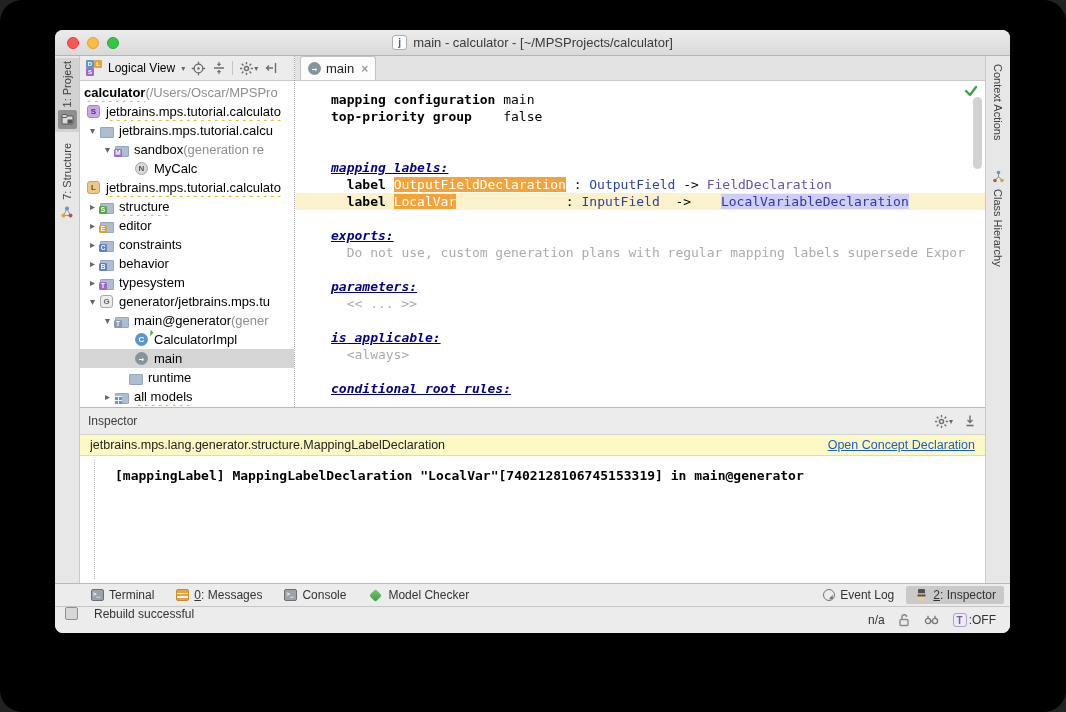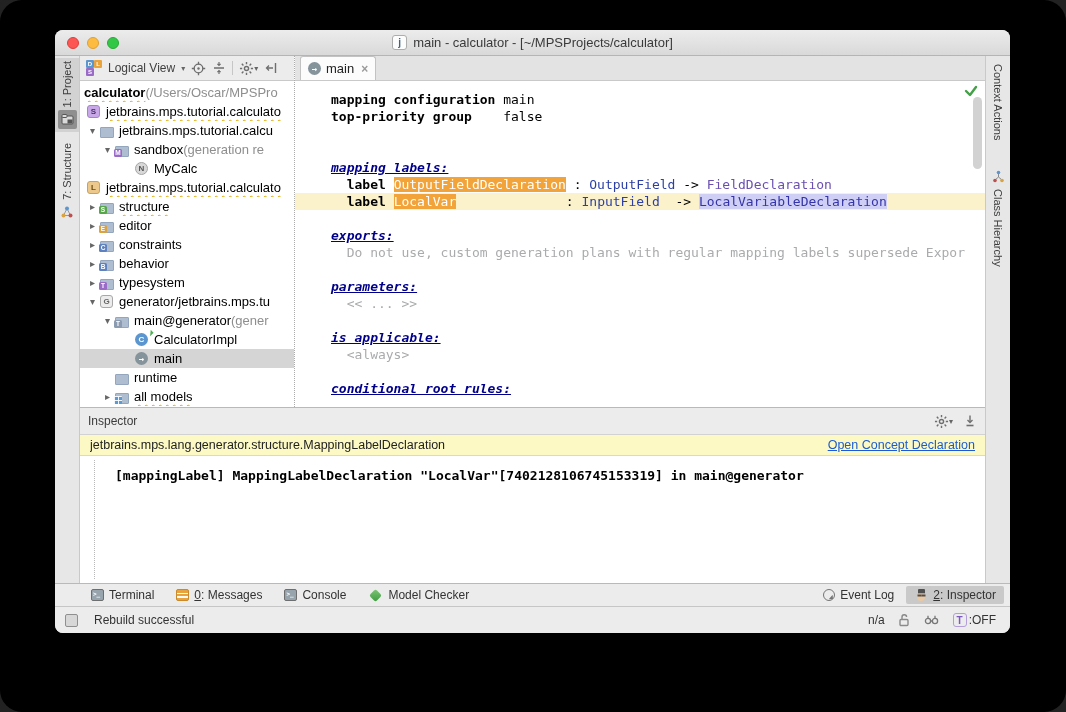--- a/index.html
+++ b/index.html
@@ -33,21 +33,21 @@
   .vtext.up { transform:rotate(180deg); }
   .s-icon { width:19px; height:19px; display:flex; align-items:center; justify-content:center; border-radius:2px; }
   .stripe-btn.active .s-icon { background:#8F8F8F; }
 
   .center-col { flex:1; display:flex; flex-direction:column; min-width:0; }
   .upper { height:351px; display:flex; min-height:0; }
 
   
   .tree-panel { width:215px; flex:none; display:flex; flex-direction:column; border-right:1px dotted #ABABAB; background:#FFF; }
   .tree-toolbar { height:25px; flex:none; background:#ECECEC; border-bottom:1px solid #C9C9C9; display:flex; align-items:center; gap:6px; padding:0 4px 0 6px; overflow:hidden; }
-  .tt-label { font-size:12px; color:#404040; white-space:nowrap; }
+  .tt-label { font-size:12px; color:#000000; white-space:nowrap; }
   .dd-arrow { font-size:8px; color:#666; }
   .tt-sep { width:1px; height:14px; background:#C6C6C6; }
   .tbtn { display:flex; align-items:center; flex:none; }
 
   .dsl-icon { width:16px; height:16px; position:relative; flex:none; }
   .dsl-icon::before { content:"D"; position:absolute; left:0; top:0; width:8px; height:8px; background:#5C96CE; color:#FFF;
                       font:bold 6px "Liberation Sans",sans-serif; display:flex; align-items:center; justify-content:center; border-radius:1px; }
   .dsl-icon::after { content:"S"; position:absolute; left:0; bottom:0; width:8px; height:8px; background:#9B6BC8; color:#FFF;
                      font:bold 6px "Liberation Sans",sans-serif; display:flex; align-items:center; justify-content:center; border-radius:1px; }
   .dsl-l::before { content:"L"; position:absolute; right:0; top:0; width:8px; height:8px; background:#E8A33D; color:#FFF;
@@ -106,21 +106,21 @@
   .editor { flex:1; position:relative; overflow:hidden; background:#FFF; }
   .ed-lines { position:absolute; inset:0; padding:10px 0 0 36px; font:13px "DejaVu Sans Mono",monospace; }
   .ed-line { height:17px; line-height:17px; white-space:pre; }
   .ed-line.current { background:#FBF2CC; margin-left:-36px; padding-left:36px; margin-right:-0px; }
   .seg-kw { font-weight:bold; color:#000; }
   .seg-pl { color:#000; }
   .seg-hd { color:#00008B; font-weight:bold; font-style:italic; text-decoration:underline; }
   .seg-ho { background:#F2A43A; color:#FFF; }
   .seg-rb { color:#2B3FA5; }
   .seg-rp { color:#6A4FB0; }
-  .seg-hl { background:#CFCFF6; color:#3434A8; }
+  .seg-hl { background:#CFCFF6; color:#3434A8;margin-left:22px; }
   .seg-gy { color:#AAABAD; }
   .ed-check { position:absolute; top:4px; right:7px; }
   .ed-scroll { position:absolute; top:16px; right:3px; width:9px; height:72px; background:#D2D2D2; border-radius:5px; }
 
   
   .inspector { flex:1; display:flex; flex-direction:column; border-top:1px solid #B9B9B9; min-height:0; }
   .insp-header { height:22px; flex:none; background:#ECECEC; border-bottom:1px solid #D2D2D2; display:flex; align-items:center; padding:13px 8px; }
   .insp-title { font-size:12px; color:#3C3C3C; flex:1; }
   .insp-icons { display:flex; align-items:center; gap:10px; }
   .insp-banner { height:21px; flex:none; background:#FCF9C4; border-bottom:1px solid #E2DCA8; display:flex; align-items:center; padding:6px 10px; }
@@ -146,21 +146,21 @@
   .tw-checker { width:9px; height:9px; background:linear-gradient(135deg,#7CC576,#3E9B3E); transform:rotate(45deg); border-radius:2px; margin:2px 3px; }
   .tw-eventlog { width:12px; height:12px; border:1.3px solid #757575; border-radius:50%; }
   .tw-eventlog::after { content:""; position:absolute; right:-2px; bottom:-2px; width:0; height:0;
                         border:3.5px solid transparent; border-top-color:#757575; transform:rotate(-50deg); }
   .tw-inspector { width:14px; height:13px; }
   .tw-inspector::before { content:""; position:absolute; left:3px; top:4px; width:8px; height:8px; border-radius:50%; background:#E9C9A3; }
   .tw-inspector::after { content:""; position:absolute; left:3.5px; top:0; width:7px; height:4.5px; background:#4F4F4F; border-radius:1px;
                          border-bottom:1.5px solid #D9A343; box-shadow:-2px 4px 0 -1.5px #4F4F4F, 2px 4px 0 -1.5px #4F4F4F; }
 
   
-  .status-bar { position:absolute; left:0; right:0; bottom:0; height:26px; background:#ECECEC; display:flex; align-items:center; padding:0 14px 0 10px; }
+  .status-bar { position:absolute; left:0; right:0; bottom:0; height:26px; background:#ECECEC; display:flex; padding:0 14px 0 10px; }
   .grip { width:13px; height:13px; border:1px solid #8F8F8F; background:#D7D7D7; border-radius:2px; margin-right:16px; }
   .status-msg { font-size:12px; color:#333; flex:1; }
   .status-right { display:flex; align-items:center; gap:13px; }
   .na-text { font-size:12px; color:#333; }
   .t-toggle { display:flex; align-items:center; gap:2px; }
   .t-box { width:14px; height:14px; border:1.5px solid #B39DDB; border-radius:3px; color:#7E57C2;
            font:bold 10px "Liberation Sans",sans-serif; display:flex; align-items:center; justify-content:center; }
   .t-state { font-size:12px; color:#333; }
 
   svg { display:block; }
@@ -310,21 +310,21 @@
                   <span class="sfx"> (gener</span>
                 </div>
                 <div class="tree-row" style="padding-left: 54px;">
                   <span class="ti class-c"></span>
                   <span class="lbl">CalculatorImpl</span>
                 </div>
                 <div class="tree-row selected" style="padding-left: 54px;">
                   <span class="ti arrow-main"></span>
                   <span class="lbl">main</span>
                 </div>
-                <div class="tree-row" style="padding-left: 34px;">
+                <div class="tree-row" style="padding-left: 48px;">
                   <span class="ti folder"></span>
                   <span class="lbl">runtime</span>
                 </div>
                 <div class="tree-row" style="padding-left: 21px;">
                   <span class="chev">▸</span>
                   <span class="ti folder-models"></span>
                   <span class="lbl wavy">all models</span>
                 </div>
                 <div class="tree-row" style="padding-left: 4px;"></div>
               </div>

